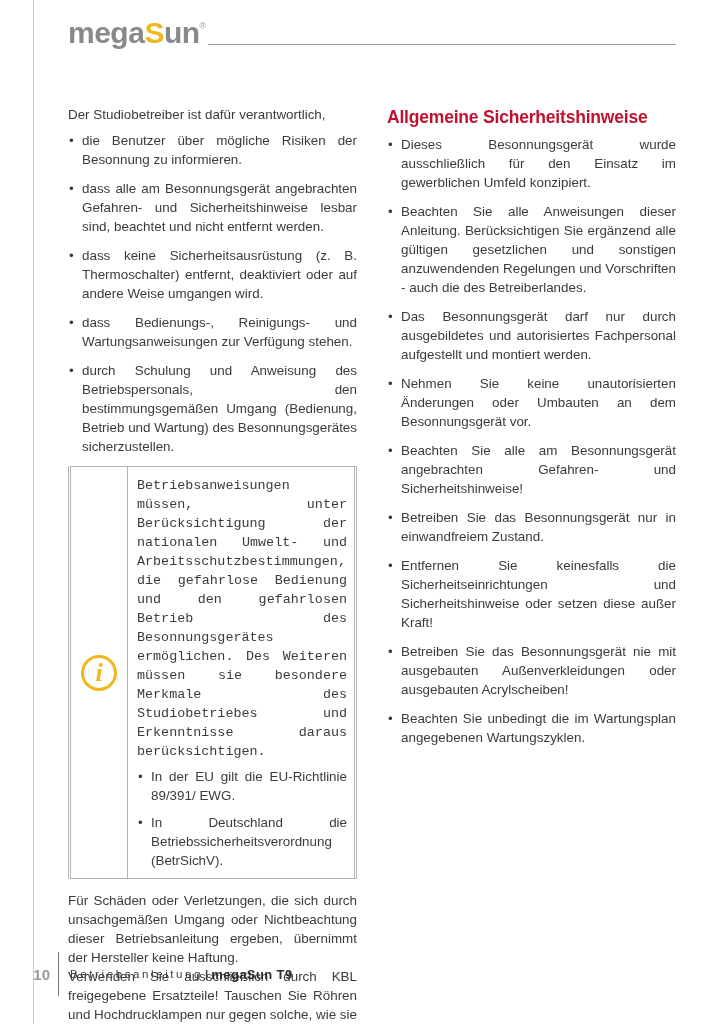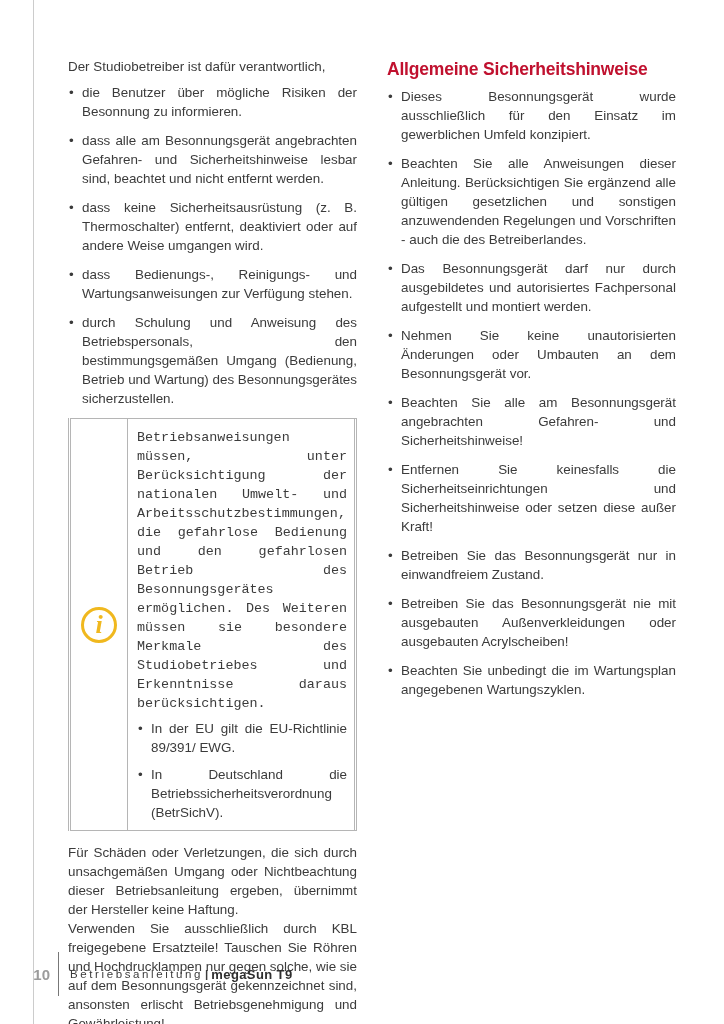--- a/index.html
+++ b/index.html
@@ -158,20 +158,24 @@
   }
   .pipe { font-size: 11.5px; color: #3b3b3b; margin: 0 3px 0 2px; font-weight: bold; }
   .product { font-size: 13px; color: #2e2e2e; font-weight: bold; letter-spacing: 0.4px; }
 </style>
 </head>
 <body>
 
 <div class="page">
   <div class="edge-line"></div>
 
+  <header>
+    <div class="logo"><span>mega</span><span class="gold">S</span><span>un</span><sup>®</sup></div>
+    <div class="header-rule"></div>
+  </header>
 
   <main class="columns">
 
     <section class="col">
       <p class="intro">Der Studiobetreiber ist dafür verantwortlich,</p>
       <ul class="bullets">
         <li>die Benutzer über mögliche Risiken der Besonnung zu informieren.</li>
         <li>dass alle am Besonnungsgerät angebrachten Gefahren- und Sicherheitshinweise lesbar sind, beachtet und nicht entfernt werden.</li>
         <li>dass keine Sicherheitsausrüstung (z. B. Thermoschalter) entfernt, deaktiviert oder auf andere Weise umgangen wird.</li>
         <li>dass Bedienungs-, Reinigungs- und Wartungsanweisungen zur Verfügung stehen.</li>
@@ -198,22 +202,22 @@
     </section>
 
     <section class="col">
       <h2>Allgemeine Sicherheitshinweise</h2>
       <ul class="bullets">
         <li>Dieses Besonnungsgerät wurde ausschließlich für den Einsatz im gewerblichen Umfeld konzipiert.</li>
         <li>Beachten Sie alle Anweisungen dieser Anleitung. Berücksichtigen Sie ergänzend alle gültigen gesetzlichen und sonstigen anzuwendenden Regelungen und Vorschriften - auch die des Betreiberlandes.</li>
         <li>Das Besonnungsgerät darf nur durch ausgebildetes und autorisiertes Fachpersonal aufgestellt und montiert werden.</li>
         <li>Nehmen Sie keine unautorisierten Änderungen oder Umbauten an dem Besonnungsgerät vor.</li>
         <li>Beachten Sie alle am Besonnungsgerät angebrachten Gefahren- und Sicherheitshinweise!</li>
+        <li>Betreiben Sie das  Besonnungsgerät nur in einwandfreiem Zustand.</li>
         <li>Entfernen Sie keinesfalls die Sicherheitseinrichtungen und Sicherheitshinweise oder setzen diese außer Kraft!</li>
-        <li>Betreiben Sie das  Besonnungsgerät nur in einwandfreiem Zustand.</li>
         <li>Betreiben Sie das Besonnungsgerät nie mit ausgebauten Außenverkleidungen oder ausgebauten Acrylscheiben!</li>
         <li>Beachten Sie unbedingt die im Wartungsplan angegebenen Wartungszyklen.</li>
       </ul>
     </section>
 
   </main>
 
   <footer>
     <span class="pagenum">10</span>
     <span class="footer-rule"></span>

